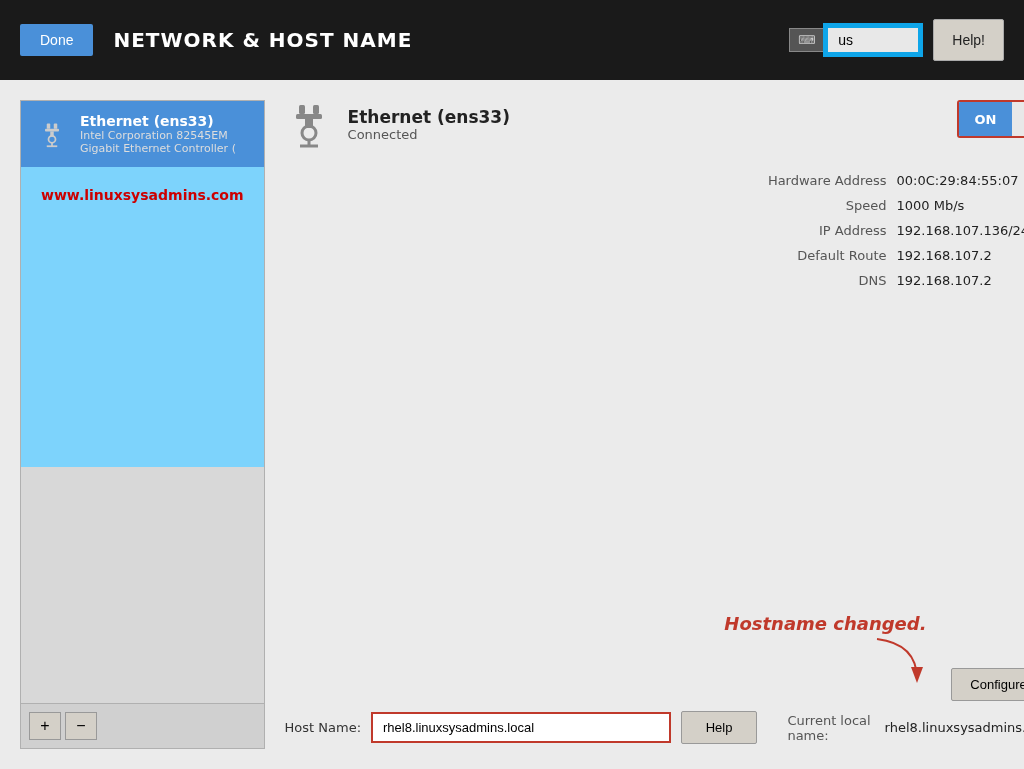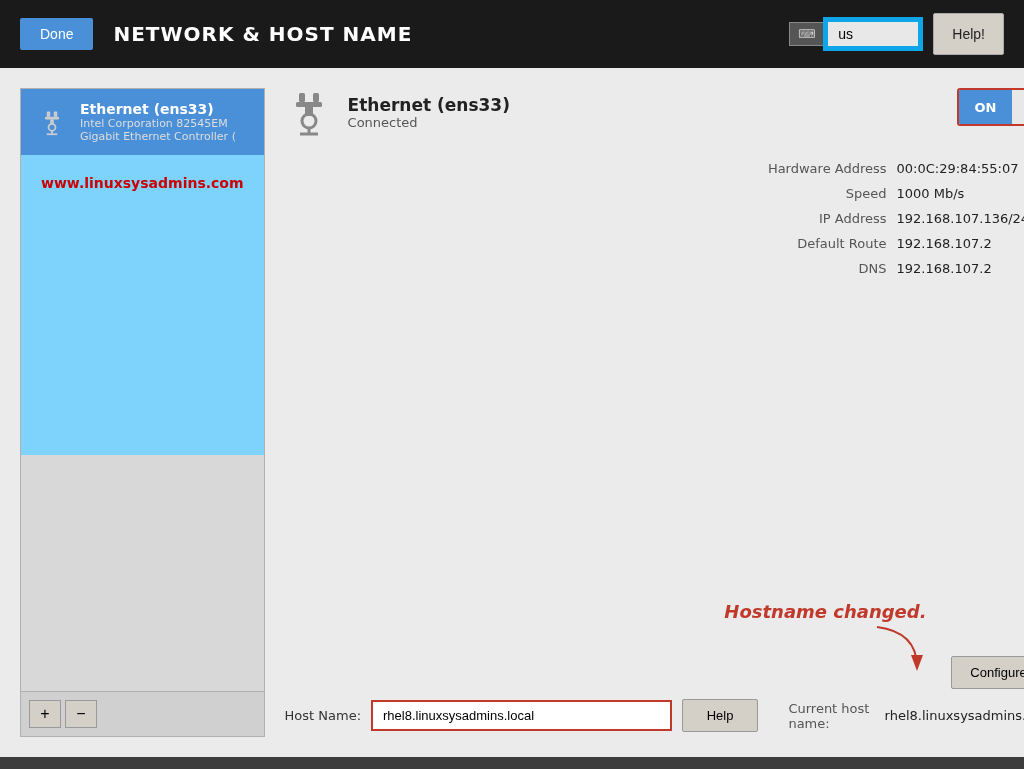--- a/index.html
+++ b/index.html
@@ -13,21 +13,21 @@
       overflow: hidden;
     }
 
     
     .header {
       background: #1a1a1a;
       display: flex;
       align-items: center;
       justify-content: space-between;
       padding: 10px 20px;
-      height: 68px;
+      height: 80px;
     }
     .header-left {
       display: flex;
       align-items: center;
       gap: 20px;
     }
     .header-title {
       color: #ffffff;
       font-size: 20px;
       font-weight: bold;
@@ -423,21 +423,21 @@
 
         <div style="display:flex; justify-content:flex-end; margin-bottom:10px;">
           <button class="configure-btn">Configure...</button>
         </div>
 
         <div style="display:flex; align-items:center; gap:10px; margin-bottom:5px;">
           <span class="hostname-label">Host Name:</span>
           <input class="hostname-input" type="text" value="rhel8.linuxsysadmins.local" style="">
           <button class="apply-btn">Help</button>
           <div style="display:flex; align-items:center; gap:8px; margin-left:20px;">
-            <span class="current-hostname-label">Current host name:</span>
+            <span class="current-hostname-label">Current local name:</span>
             <span class="current-hostname-value">rhel8.linuxsysadmins.local</span>
           </div>
         </div>
       </div>
 
     </div>
   </div>
 </div>
 
 </body></html>

